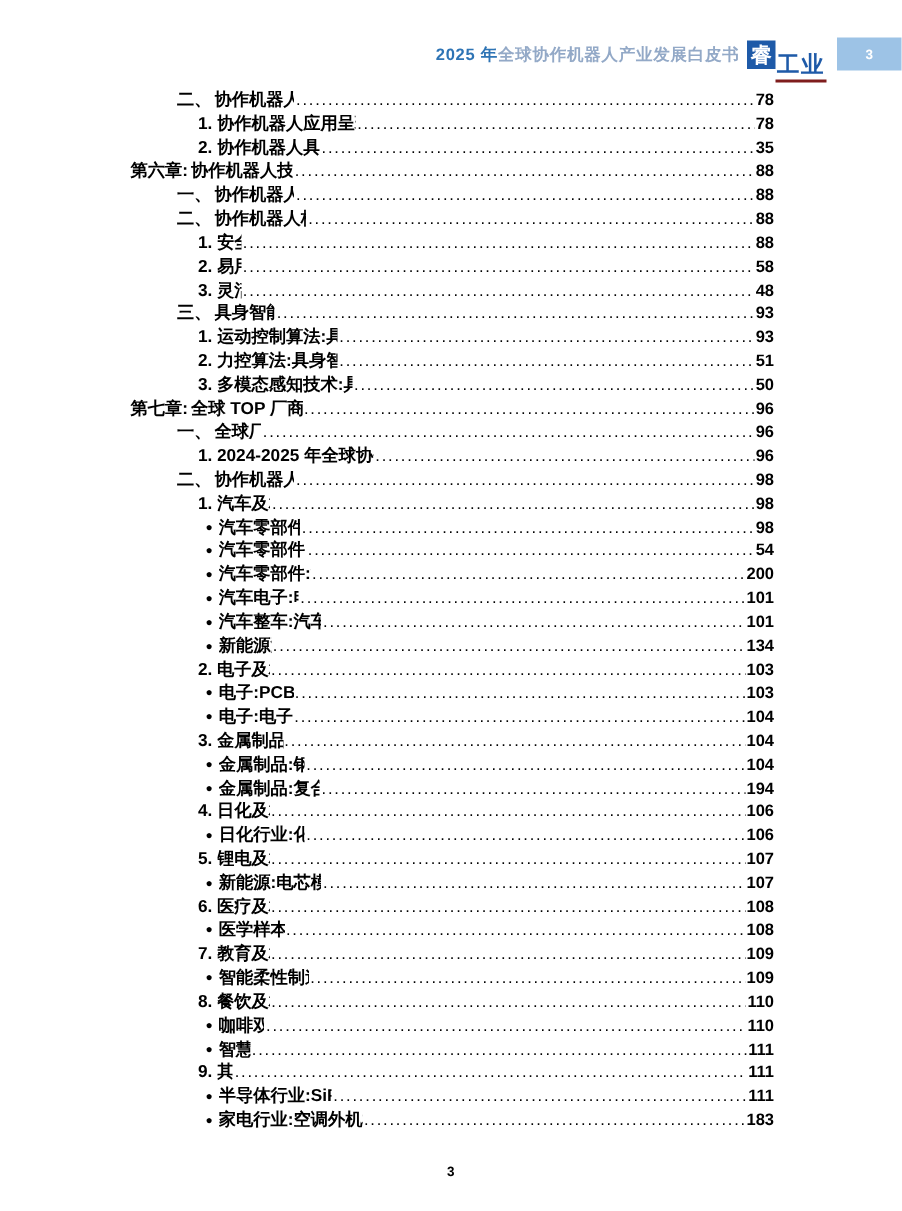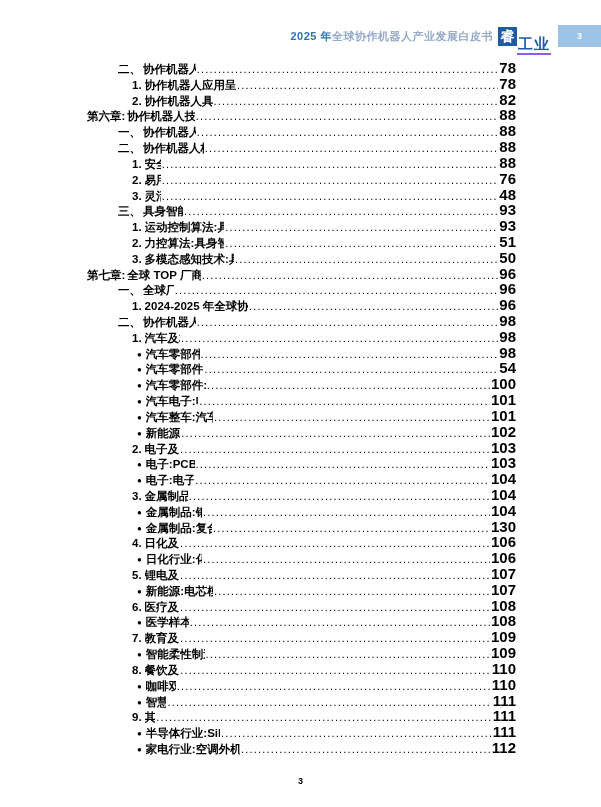--- a/index.html
+++ b/index.html
@@ -19,21 +19,21 @@
   .title-accent{color:#2E74B5;font-weight:700;}
   .title-rest{color:#93A9C7;font-weight:600;}
   .logo{display:flex;align-items:center;margin-left:5px;}
   .logo-box{
     width:19px;height:19px;background:#1E5AA8;color:#fff;
     font-size:14px;font-weight:700;line-height:19px;text-align:center;
     display:inline-block;
   }
   .logo-text{
     color:#1E5AA8;font-size:15px;font-weight:700;letter-spacing:1px;
-    border-bottom:2px solid #8b5cf6;padding:0 1px 1px 1px;line-height:17px;margin-top:17px;
+    border-bottom:2px solid #7f1d1d;padding:0 1px 1px 1px;line-height:17px;margin-top:17px;
   }
   .page-badge{
     width:43px;height:22px;background:#9DC3E6;color:#fff;
     font-size:9px;font-weight:700;display:flex;align-items:center;
     justify-content:center;margin-left:7px;
   }
 
   
   .toc{
     position:absolute;left:87px;top:59px;width:429px;
@@ -51,21 +51,21 @@
   .lv-bullet{padding-left:50px;}
   .lv-bullet .marker{font-size:8px;margin-right:4px;position:relative;top:-1px;}
   .dots{
     flex:1 1 auto;overflow:hidden;white-space:nowrap;
     margin:0 1px;min-width:6px;
   }
   .dots::after{
     content:"..........................................................................................................................................................................";
     font-size:11px;letter-spacing:1.2px;font-weight:400;color:#000;
   }
-  .pg{flex:0 0 auto;font-size:15px;font-weight:600;}
+  .pg{flex:0 0 auto;font-size:11px;font-weight:600;}
 
   
   .footer{
     position:absolute;left:0;right:0;top:776px;height:14px;
     text-align:center;font-size:9px;font-weight:700;color:#000;
   }
 </style>
 </head>
 <body>
 
@@ -92,21 +92,21 @@
       <div class="toc-row lv-sub">
         <span class="marker">1.</span>
         <span class="label">协作机器人应用呈现垂直化、工艺化、多样化趋势</span>
         <span class="dots"></span>
         <span class="pg">78</span>
       </div>
       <div class="toc-row lv-sub">
         <span class="marker">2.</span>
         <span class="label">协作机器人具身智能领域应用发展</span>
         <span class="dots"></span>
-        <span class="pg">82</span>
+        <span class="pg">35</span>
       </div>
       <div class="toc-row lv-chapter">
         <span class="marker">第六章:</span>
         <span class="label">协作机器人技术现状及发展趋势</span>
         <span class="dots"></span>
         <span class="pg">88</span>
       </div>
       <div class="toc-row lv-section">
         <span class="marker">一、</span>
         <span class="label">协作机器人核心技术定义</span>
@@ -122,21 +122,21 @@
       <div class="toc-row lv-sub">
         <span class="marker">1.</span>
         <span class="label">安全性</span>
         <span class="dots"></span>
         <span class="pg">88</span>
       </div>
       <div class="toc-row lv-sub">
         <span class="marker">2.</span>
         <span class="label">易用性</span>
         <span class="dots"></span>
-        <span class="pg">76</span>
+        <span class="pg">58</span>
       </div>
       <div class="toc-row lv-sub">
         <span class="marker">3.</span>
         <span class="label">灵活性</span>
         <span class="dots"></span>
         <span class="pg">48</span>
       </div>
       <div class="toc-row lv-section">
         <span class="marker">三、</span>
         <span class="label">具身智能技术融合</span>
@@ -200,39 +200,39 @@
       <div class="toc-row lv-bullet">
         <span class="marker">●</span>
         <span class="label">汽车零部件:变速箱螺栓拧紧</span>
         <span class="dots"></span>
         <span class="pg">54</span>
       </div>
       <div class="toc-row lv-bullet">
         <span class="marker">●</span>
         <span class="label">汽车零部件:汽车行业销轴加工</span>
         <span class="dots"></span>
-        <span class="pg">100</span>
+        <span class="pg">200</span>
       </div>
       <div class="toc-row lv-bullet">
         <span class="marker">●</span>
         <span class="label">汽车电子:电流传感器检测</span>
         <span class="dots"></span>
         <span class="pg">101</span>
       </div>
       <div class="toc-row lv-bullet">
         <span class="marker">●</span>
         <span class="label">汽车整车:汽车整车柔性自动化产线</span>
         <span class="dots"></span>
         <span class="pg">101</span>
       </div>
       <div class="toc-row lv-bullet">
         <span class="marker">●</span>
         <span class="label">新能源汽车充电</span>
         <span class="dots"></span>
-        <span class="pg">102</span>
+        <span class="pg">134</span>
       </div>
       <div class="toc-row lv-sub">
         <span class="marker">2.</span>
         <span class="label">电子及相关行业</span>
         <span class="dots"></span>
         <span class="pg">103</span>
       </div>
       <div class="toc-row lv-bullet">
         <span class="marker">●</span>
         <span class="label">电子:PCBA 上下料检测</span>
@@ -254,21 +254,21 @@
       <div class="toc-row lv-bullet">
         <span class="marker">●</span>
         <span class="label">金属制品:钢结构自动化焊接</span>
         <span class="dots"></span>
         <span class="pg">104</span>
       </div>
       <div class="toc-row lv-bullet">
         <span class="marker">●</span>
         <span class="label">金属制品:复合机器人 CNC 上下料</span>
         <span class="dots"></span>
-        <span class="pg">130</span>
+        <span class="pg">194</span>
       </div>
       <div class="toc-row lv-sub">
         <span class="marker">4.</span>
         <span class="label">日化及相关行业</span>
         <span class="dots"></span>
         <span class="pg">106</span>
       </div>
       <div class="toc-row lv-bullet">
         <span class="marker">●</span>
         <span class="label">日化行业:化妆品包装上下料</span>
@@ -338,21 +338,21 @@
       <div class="toc-row lv-bullet">
         <span class="marker">●</span>
         <span class="label">半导体行业:SiP 自动仓储物流解决方案</span>
         <span class="dots"></span>
         <span class="pg">111</span>
       </div>
       <div class="toc-row lv-bullet">
         <span class="marker">●</span>
         <span class="label">家电行业:空调外机检测、热交换器检漏、PCB 涂胶等</span>
         <span class="dots"></span>
-        <span class="pg">112</span>
+        <span class="pg">183</span>
       </div>
     </div>
 
   <div class="footer">
     <span>3</span>
   </div>
 
 </div>
 
 </body></html>

